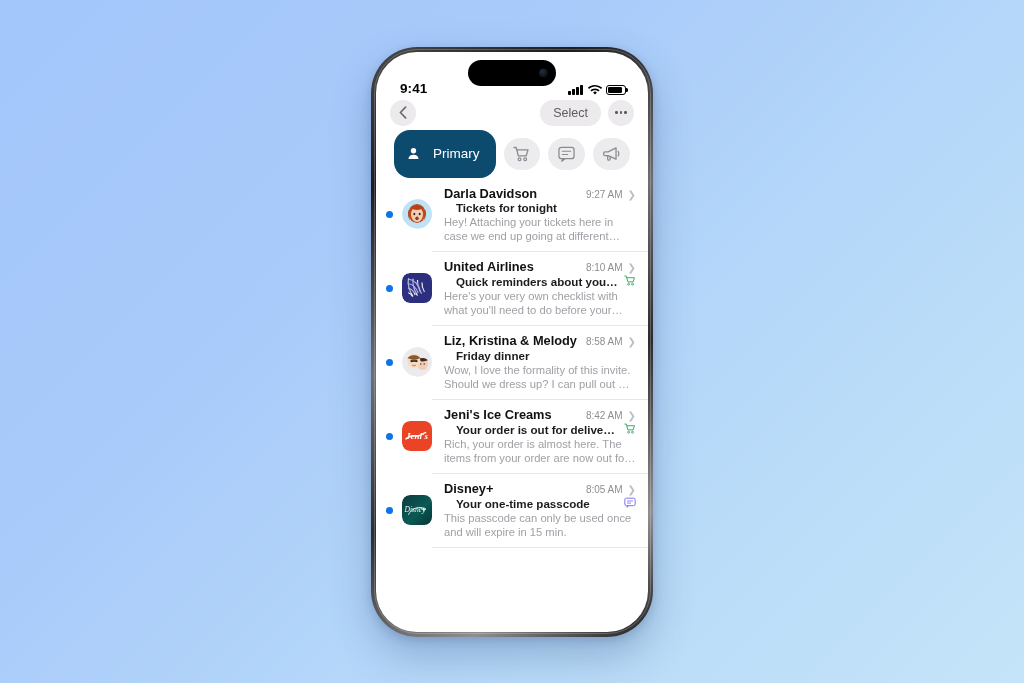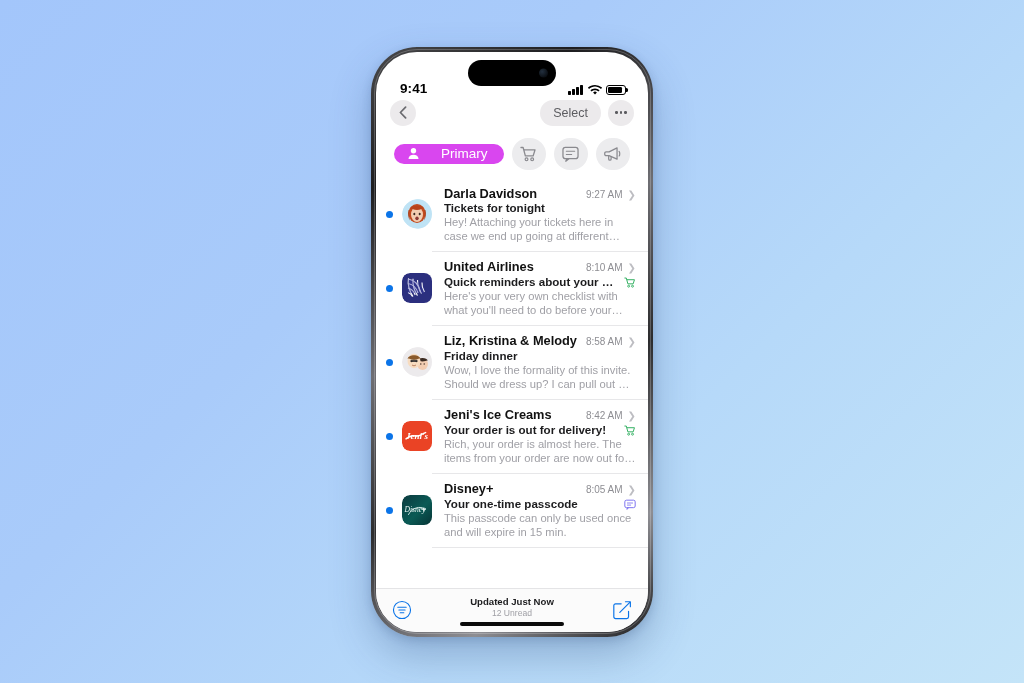--- a/index.html
+++ b/index.html
@@ -84,22 +84,22 @@
   .title {
     flex:0 0 38px; padding: 2px 18px 0; font-size:23px; font-weight:bold;
     color:#0b0b0c; letter-spacing:-.5px;
   }
 
   
   .tabs {
     flex:0 0 48px; display:flex; align-items:center; gap:8px; padding: 0 18px;
   }
   .tab-primary {
-    height:20px; padding:0 16px 0 13px; border-radius:16px; background:#d946ef;
-    display:flex; align-items:center; gap:21px; cursor:pointer;
+    height:48px; padding:0 16px 0 13px; border-radius:16px; background:#0c4a6e;
+    display:flex; align-items:center; gap:13px; cursor:pointer;
   }
   .tab-primary .lbl { font-size:13.5px; color:#fff; font-weight:500; }
   .tab-icon {
     width:40px; height:32px; border-radius:16px; background:#ececee;
     display:flex; align-items:center; justify-content:center; cursor:pointer;
   }
 
   
   .list { flex:1 1 auto; overflow:hidden; position:relative;}
   .row {
@@ -111,21 +111,21 @@
   .dot-col { width:26px; flex:0 0 26px; display:flex; align-items:center; justify-content:center;}
   .unread-dot { width:7px; height:7px; border-radius:50%; background:#0b74e8;}
   .avatar-col { width:34px; flex:0 0 34px; display:flex; align-items:center; justify-content:center; position:relative;}
   .av { width:42px; height:30px; border-radius:50%; overflow:hidden; position:relative;}
   .av.sq { border-radius:8px; }
   .body { flex:1 1 auto; min-width:0; padding-left:8px;}
   .line1 { display:flex; align-items:baseline; }
   .sender { font-size:12.8px; font-weight:bold; color:#111; white-space:nowrap; overflow:hidden; text-overflow:ellipsis; flex:1 1 auto;}
   .time { font-size:10px; color:#8e8e93; white-space:nowrap; padding-left:6px;text-align:center;}
   .chev { margin-left:5px; color:#bdbdc2; font-size:10px; line-height:1;}
-  .line2 { display:flex; align-items:flex-end; margin-top:.5px;}
+  .line2 { display:flex; align-items:flex-start; margin-top:.5px;margin-left:12px;}
   .subject { font-size:11.6px; font-weight:bold; color:#1c1c1e; white-space:nowrap; overflow:hidden; text-overflow:ellipsis; flex:1 1 auto;}
   .badge { flex:0 0 auto; margin-left:6px; display:flex; align-items:center;}
   .preview { font-size:11.2px; color:#a0a0a6; line-height:1.27; margin-top:1px;
              display:-webkit-box; -webkit-line-clamp:2; -webkit-box-orient:vertical; overflow:hidden;}
 
   
   .bottombar {
     flex:0 0 44px; position:relative; background:#fbfbfb;
     border-top:1px solid #e4e4e6;
     display:flex; align-items:center; justify-content:space-between; padding: 0 16px;
@@ -417,35 +417,15 @@
     </div>
 
     <div class="row">
       
       
       
     </div>
 
   </div>
 
-  <div class="bottombar">
-    <div>
-      <svg width="20" height="20" viewBox="0 0 22 22">
-        <circle cx="11" cy="11" r="9.4" stroke="#0b74e8" stroke-width="1.25" fill="none"></circle>
-        <path d="M6.4 8h9.2M7.6 11h6.8M9 14h4" stroke="#0b74e8" stroke-width="1.25" stroke-linecap="round"></path>
-      </svg>
-    </div>
-    <div class="bb-center">
-      <div class="bb-title">Updated Just Now</div>
-      <div class="bb-sub">12 Unread</div>
-    </div>
-    <div>
-      <svg width="20" height="20" viewBox="0 0 22 22">
-        <path d="M18.2 12.4v6.1a1.9 1.9 0 0 1-1.9 1.9H3.9A1.9 1.9 0 0 1 2 18.5V6.1a1.9 1.9 0 0 1 1.9-1.9h6.2" stroke="#0b74e8" stroke-width="1.3" fill="none" stroke-linecap="round"></path>
-        <path d="M8.6 13.6 19.6 2.6" stroke="#0b74e8" stroke-width="1.3" stroke-linecap="round"></path>
-        <path d="M14.8 1.9h5.4v5.4" stroke="#0b74e8" stroke-width="1.3" fill="none" stroke-linecap="round" stroke-linejoin="round"></path>
-      </svg>
-    </div>
-    <div class="home-ind"></div>
-  </div>
 
 </div>
 </div>
 
 </body></html>

